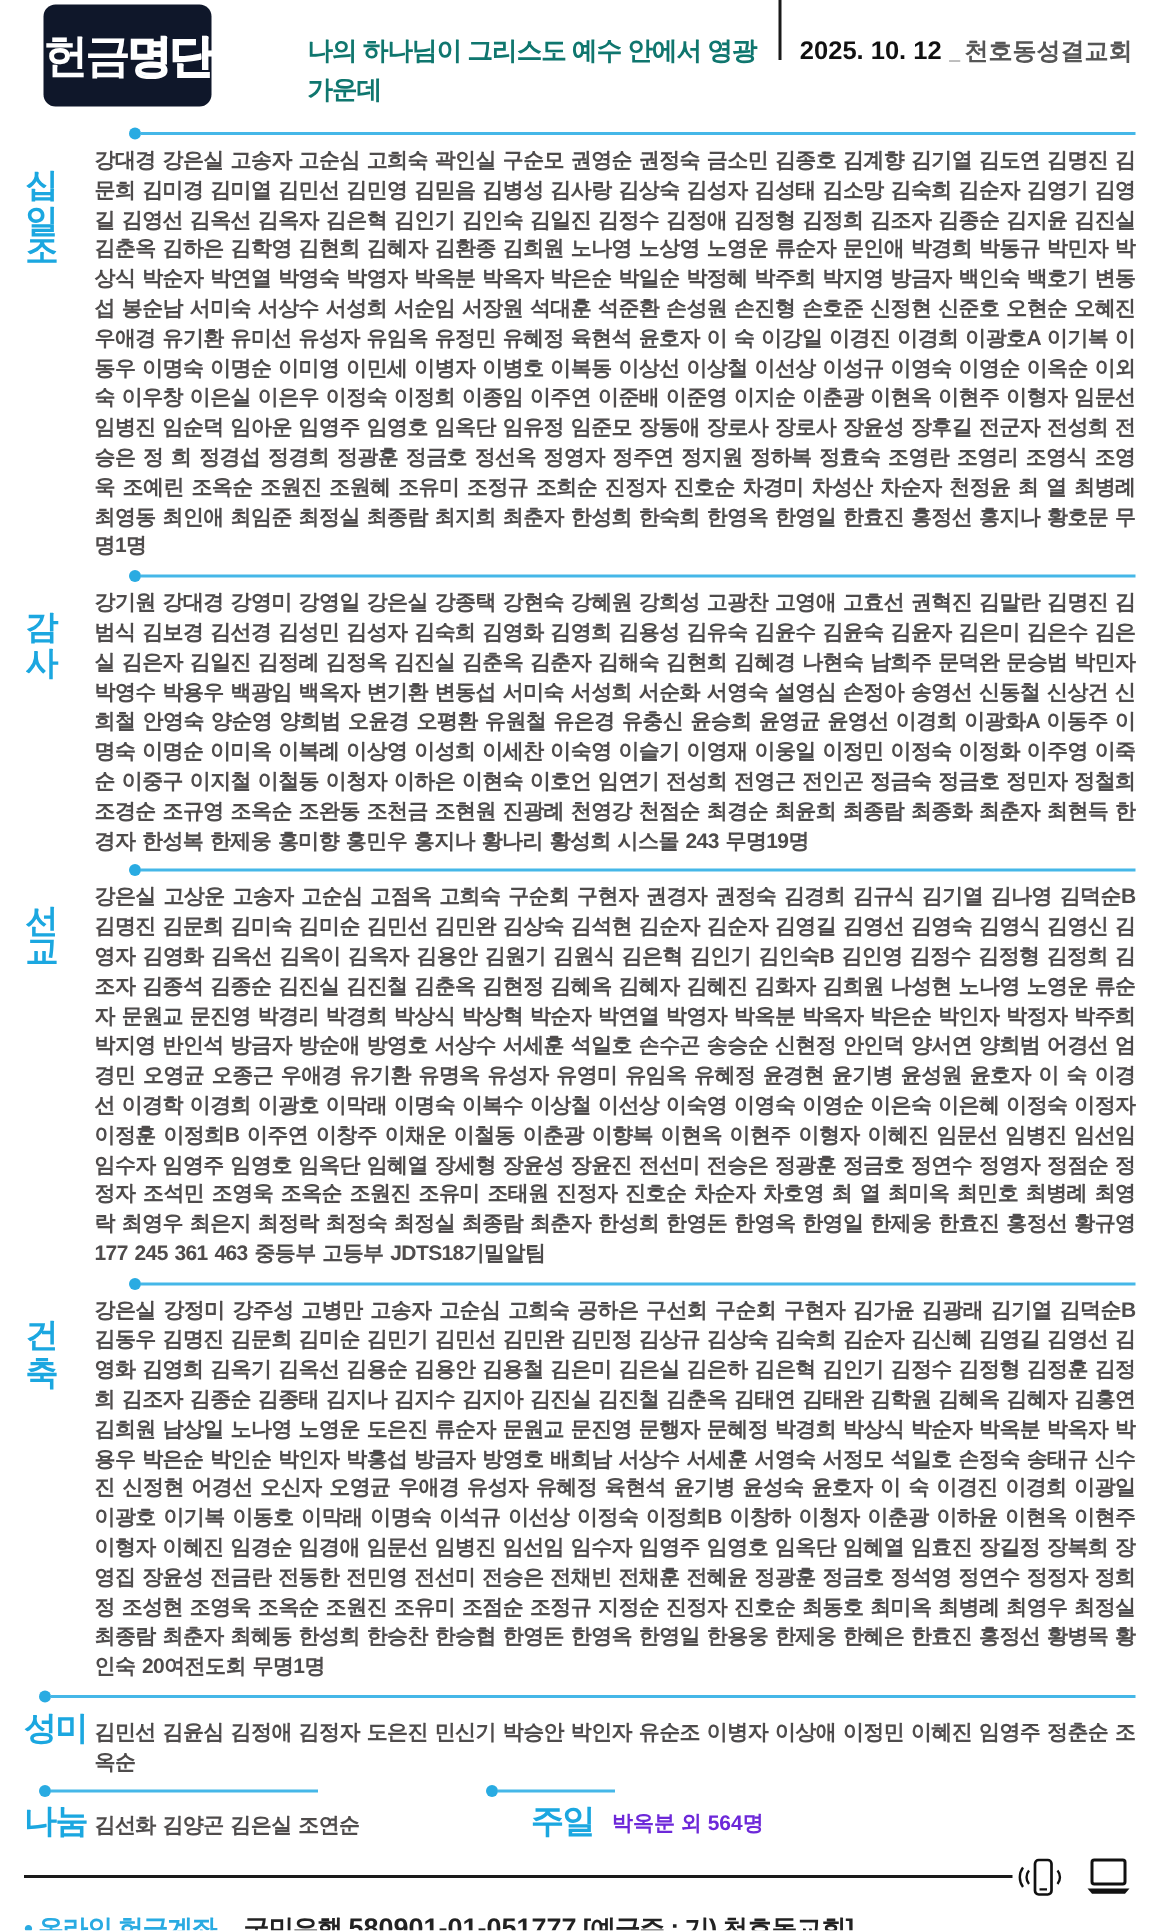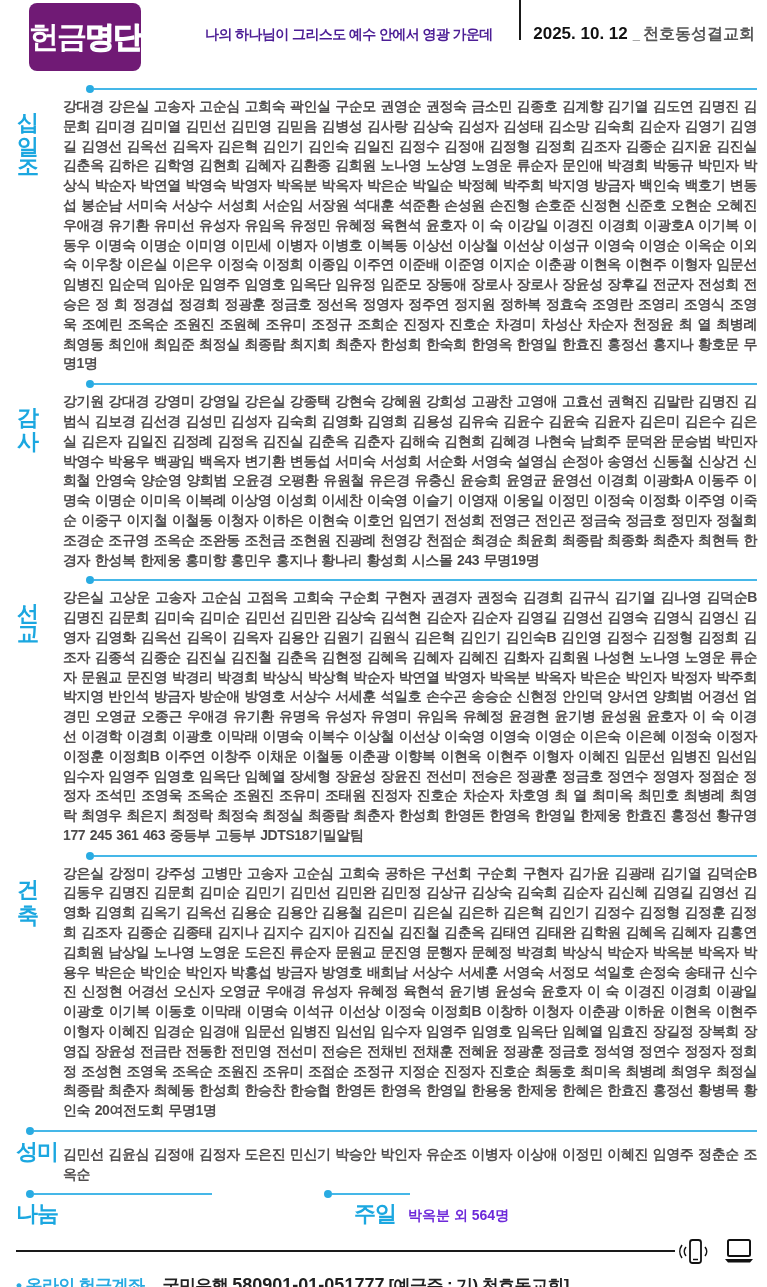--- a/index.html
+++ b/index.html
@@ -6,26 +6,26 @@
   html,body { margin:0; padding:0; background:#fff; }
   .page {
     width:767px; height:1287px; background:#fff; overflow:hidden;
     font-family:"Liberation Sans", sans-serif; position:relative;
     padding:0 10px 0 16px;
   }
   
   .header { display:flex; align-items:flex-start; height:82px; }
   .logo-box {
     margin-left:13px; margin-top:3px; width:112px; height:68px;
-    background:#701a75; border-radius:8px;
+    background:#0f172a; border-radius:8px;
     display:flex; align-items:center; justify-content:center; white-space:nowrap;
   }
   .logo-main { font-size:30px; font-weight:bold; color:#ffffff; letter-spacing:-2px; }
   .logo-sub  { font-size:30px; font-weight:bold; color:#29abe2; -webkit-text-stroke:1.1px #ffffff; letter-spacing:-2px; }
-  .verse { margin-left:64px; margin-top:21px; font-size:14px; font-weight:bold; color:#4c1d95; line-height:26px; letter-spacing:-0.6px; }
+  .verse { margin-left:64px; margin-top:21px; font-size:17px; font-weight:bold; color:#0f766e; line-height:26px; letter-spacing:-0.6px; }
   .vrule { width:2px; height:40px; background:#1a1a1a; margin-left:auto; flex:none; }
   .datebox { margin-left:12px; margin-top:24px; white-space:nowrap; padding-right:2px; }
   .date  { font-size:17px; font-weight:bold; color:#111; }
   .dash  { font-size:13px; color:#555; font-weight:bold; margin:0 3px 0 5px; }
   .church{ font-size:16px; color:#565656; font-weight:bold; }
   
   .divider { display:flex; align-items:center; height:10px; margin:2px 0 3px 0; }
   .divider .dot  { width:8px; height:8px; border-radius:50%; background:#29abe2; flex:none; }
   .divider .line { flex:1; height:2px; background:#45b7e8; }
   .divider.main { padding-left:70px; }
@@ -136,20 +136,21 @@
     <span class="dot"></span>
       <span class="seg1"></span>
     <span class="gap1"></span>
     <span class="dot"></span>
       <span class="seg2"></span>
   </div>
 
   <div class="bottom-row">
     <div class="nanum-group">
       <div class="hlabel">나눔</div>
+      <p class="names">김선화 김양곤 김은실 조연순</p>
     </div>
     <div class="juil-group">
       <div class="hlabel">주일</div>
       <div class="juil-value">박옥분 외 564명</div>
     </div>
   </div>
 
   <div class="rule-row">
     <span class="rule"></span>
     <span class="icons">

